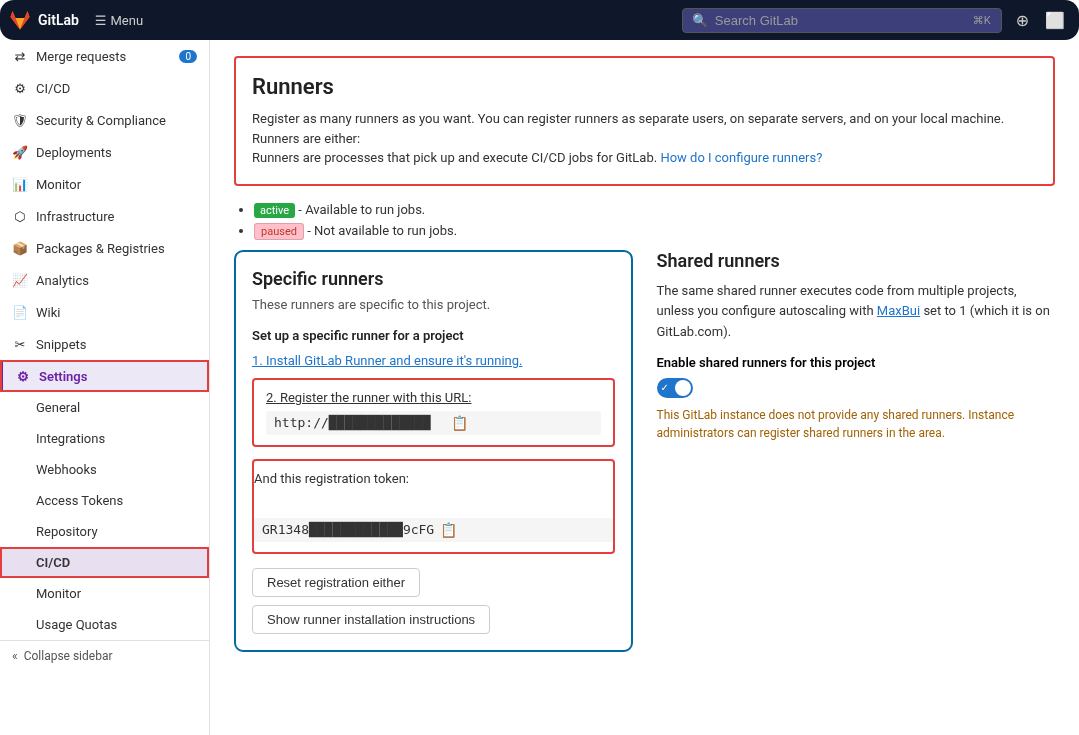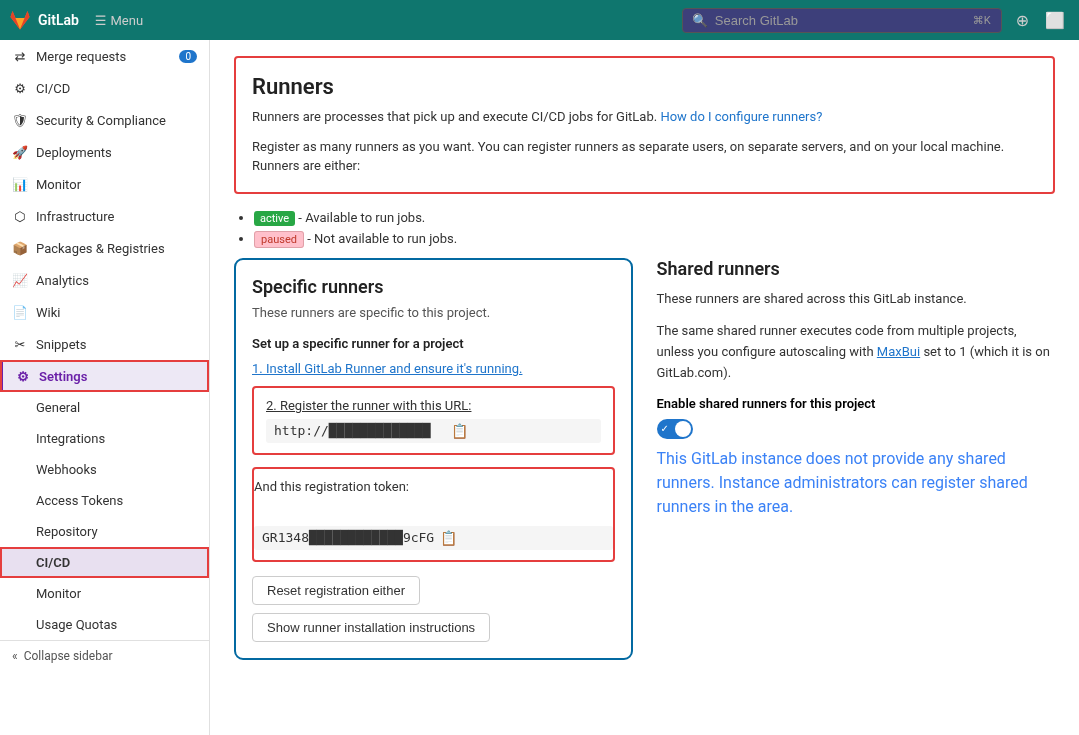--- a/index.html
+++ b/index.html
@@ -1,19 +1,19 @@
 <!DOCTYPE html>
 <html><head>
   <meta charset="utf-8">
   <style>
     * { box-sizing: border-box; margin: 0; padding: 0; }
     body { font-family: -apple-system, BlinkMacSystemFont, 'Segoe UI', Roboto, sans-serif; font-size: 13px; background: #fff; display: flex; flex-direction: column; height: 735px; overflow: hidden; }
 
     
-    .topbar { background: #0f766e; height: 40px; display: flex; align-items: center; padding: 0 8px; gap: 8px; flex-shrink: 0; }
+    .topbar { background: #0f172a; height: 40px; display: flex; align-items: center; padding: 0 8px; gap: 8px; flex-shrink: 0; border-radius: 14px; }
     .topbar-logo { display: flex; align-items: center; gap: 6px; color: #fff; font-weight: 600; font-size: 14px; }
     .topbar-logo svg { width: 24px; height: 24px; }
     .topbar-menu { color: #ccc; font-size: 13px; cursor: pointer; display: flex; align-items: center; gap: 4px; padding: 4px 8px; border-radius: 4px; }
     .topbar-spacer { flex: 1; }
     .topbar-search { background: #3d3f7a; border: 1px solid #555; border-radius: 4px; display: flex; align-items: center; padding: 4px 10px; gap: 6px; width: 320px; }
     .topbar-search input { background: transparent; border: none; outline: none; color: #ccc; font-size: 13px; width: 100%; }
     .topbar-search input::placeholder { color: #999; }
     .topbar-icons { display: flex; gap: 4px; }
     .topbar-icon-btn { color: #ccc; background: none; border: none; cursor: pointer; padding: 4px 6px; border-radius: 4px; font-size: 16px; }
 
@@ -76,21 +76,21 @@
 
     
     .shared-title { font-size: 18px; font-weight: 600; margin-bottom: 10px; color: #222; }
     .shared-desc { color: #333; font-size: 13px; line-height: 1.6; margin-bottom: 12px; }
     .shared-desc a { color: #1f75cb; }
     .enable-label { font-weight: 600; font-size: 13px; margin-bottom: 8px; }
     .toggle-wrap { display: flex; align-items: center; gap: 8px; margin-bottom: 8px; }
     .toggle { width: 36px; height: 20px; background: #1f75cb; border-radius: 10px; position: relative; cursor: pointer; }
     .toggle::after { content: ''; position: absolute; width: 16px; height: 16px; background: #fff; border-radius: 50%; top: 2px; right: 2px; }
     .toggle-check { color: #fff; font-size: 10px; position: absolute; left: 4px; top: 4px; }
-    .no-shared-desc { color: #3b82f6; font-size: 16px; line-height: 1.5; }
+    .no-shared-desc { color: #a16207; font-size: 12px; line-height: 1.5; }
 
     
     .group-title { font-size: 18px; font-weight: 600; margin-top: 16px; margin-bottom: 10px; color: #222; }
     .group-box { background: #fef9e7; border: 1px solid #f0d080; border-radius: 4px; padding: 12px; }
     .group-desc { color: #333; font-size: 13px; line-height: 1.5; }
     .group-desc a { color: #1f75cb; }
 
     
     ::-webkit-scrollbar { width: 6px; }
     ::-webkit-scrollbar-thumb { background: #ccc; border-radius: 3px; }
@@ -201,25 +201,25 @@
       <span>«</span>
       <span>Collapse sidebar</span>
     </div>
   </div>
 
   <div class="main">
     <div class="content-area">
 
       <div class="runners-box">
         <div class="runners-title">Runners</div>
+        <p class="runners-desc" style="margin-top:10px;">Register as many runners as you want. You can register runners as separate users, on separate servers, and on your local machine. Runners are either:</p>
         <p class="runners-desc">
           <span>Runners are processes that pick up and execute CI/CD jobs for GitLab.</span>
           <a class="runners-link" href="#">How do I configure runners?</a>
         </p>
-        <p class="runners-desc" style="margin-top:10px;">Register as many runners as you want. You can register runners as separate users, on separate servers, and on your local machine. Runners are either:</p>
       </div>
 
       <ul class="status-list">
         <li>
           <span class="badge-active">active</span>
           <span>- Available to run jobs.</span>
         </li>
         <li>
           <span class="badge-paused">paused</span>
           <span>- Not available to run jobs.</span>
@@ -255,21 +255,20 @@
               <button class="btn">Reset registration either</button>
               <button class="btn">Show runner installation instructions</button>
             </div>
           </div>
         </div>
 
         <div class="col-right">
 
           <div>
             <div class="shared-title">Shared runners</div>
-            <p class="shared-desc">These runners are shared across this GitLab instance.</p>
             <p class="shared-desc">
               The same shared runner executes code from multiple projects, unless you configure autoscaling with <a href="#">MaxBui</a> set to 1 (which it is on GitLab.com).
             </p>
             <div class="enable-label">Enable shared runners for this project</div>
             <div class="toggle-wrap">
               <div class="toggle" style="position:relative;">
                 <span class="toggle-check">✓</span>
               </div>
             </div>
             <p class="no-shared-desc">This GitLab instance does not provide any shared runners. Instance administrators can register shared runners in the area.</p>

